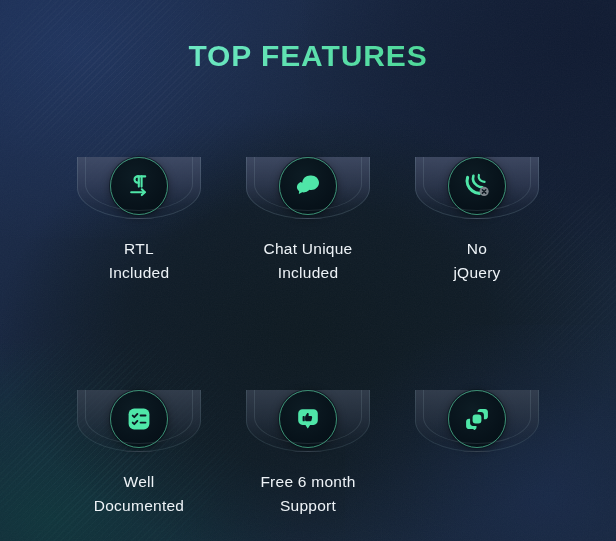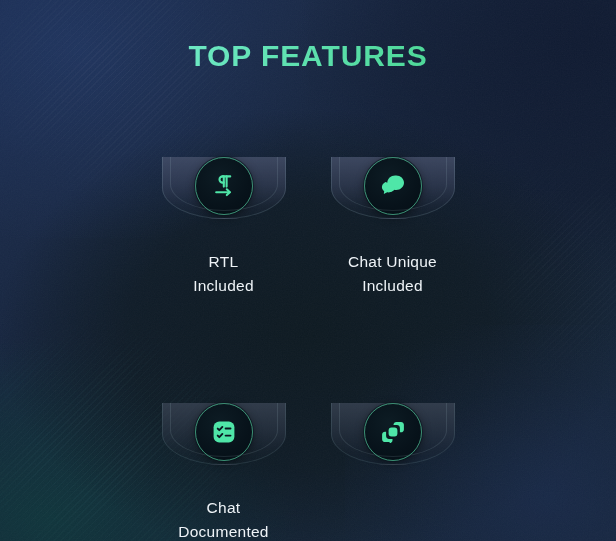--- a/index.html
+++ b/index.html
@@ -185,21 +185,21 @@
     box-sizing: border-box;
     display: flex;
     align-items: center;
     justify-content: center;
     box-shadow: 0 0 0 1px rgba(10,22,30,0.6), 0 2px 10px rgba(0,0,0,0.45);
   }
   .iconwrap svg { display: block; }
 
   
   .label {
-    margin-top: 31px;
+    margin-top: 18px;
     text-align: center;
     color: #eef3f7;
     font-size: 15.5px;
     line-height: 1.53;
     font-weight: 400;
     letter-spacing: 0.25px;
     white-space: pre-line;
   }
 </style>
 </head>
@@ -258,43 +258,75 @@
                 <path d="M18.2 4.6c4.3 0 7.8 3.2 7.8 7.2 0 4-3.5 7.2-7.8 7.2-.6 0-1.2-.06-1.8-.18l-3.9 2.1a.42.42 0 0 1-.62-.43l.5-3.06c-1.9-1.33-3.06-3.34-3.06-5.63 0-4 3.5-7.2 7.8-7.2z"></path>
                 <path d="M10.1 13.4c.55 0 1.08.06 1.6.18.5 2.06 1.95 3.8 3.88 4.84-.95 2.38-3.47 4.08-6.44 4.08-.46 0-.9-.04-1.34-.12l-2.9 1.56a.33.33 0 0 1-.48-.34l.37-2.28C3.3 20.3 2.5 18.8 2.5 17.1c0-2.04 1.27-3.83 3.2-4.86-.02 0 .02 0 0 0 .03-.02.06-.03.1-.05" transform="translate(1.4 -1.1)"></path>
               </g>
             </svg>
           </div>
         </div>
         <div class="label">Chat Unique
 Included</div>
       </div>
 
+      <div class="feature">
+        <div class="halfcard">
+          <div class="iconwrap">
+            <svg width="32" height="32" viewBox="0 0 32 32" aria-hidden="true">
+              <g fill="none" stroke="#4fe6a8" stroke-linecap="round">
+                <path d="M6.6 7.4c-1.6 4.8.5 10.1 4.6 13.3 2.2 1.7 4.8 2.6 7.3 2.7" stroke-width="3.1"></path>
+                <path d="M12.4 5.8c-1.1 3.6.5 7.4 3.6 9.7 1.7 1.2 3.6 1.8 5.4 1.9" stroke-width="2.6"></path>
+                <path d="M17.9 4.9c-.6 2.3.4 4.6 2.4 5.9 1 .7 2.2 1 3.3 1.1" stroke-width="2.1"></path>
+              </g>
+              <g>
+                <circle cx="23.1" cy="21.4" r="4.6" fill="#7d858c"></circle>
+                <path d="M21.4 19.7l3.4 3.4M24.8 19.7l-3.4 3.4" stroke="#101a22" stroke-width="1.5" stroke-linecap="round"></path>
+              </g>
+            </svg>
+          </div>
+        </div>
+        <div class="label">No
+jQuery</div>
+      </div>
 
     </div>
 
     <div class="row row-2">
 
       <div class="feature tinted">
         <div class="halfcard">
           <div class="iconwrap">
             <svg width="30" height="30" viewBox="0 0 30 30" aria-hidden="true">
               <rect x="4.6" y="4.6" width="20.8" height="20.8" rx="5.6" fill="#4fe6a8"></rect>
               <g fill="none" stroke="#0a1620" stroke-width="1.9" stroke-linecap="round" stroke-linejoin="round">
                 <path d="M8.7 11.6l1.6 1.6 3.1-3.3"></path>
                 <path d="M8.7 18.6l1.6 1.6 3.1-3.3"></path>
                 <path d="M16.6 11.5h4.9"></path>
                 <path d="M16.6 18.6h4.9"></path>
               </g>
             </svg>
           </div>
         </div>
-        <div class="label">Chat
+        <div class="label">Well
 Documented</div>
       </div>
 
+      <div class="feature tinted">
+        <div class="halfcard">
+          <div class="iconwrap">
+            <svg width="30" height="30" viewBox="0 0 30 30" aria-hidden="true">
+              <path d="M9.5 5.2h11c2.4 0 4.3 1.9 4.3 4.3v7.1c0 2.4-1.9 4.3-4.3 4.3h-3.4l-1.9 3.2a.5.5 0 0 1-.86 0l-1.9-3.2H9.5c-2.4 0-4.3-1.9-4.3-4.3V9.5c0-2.4 1.9-4.3 4.3-4.3z" fill="#4fe6a8"></path>
+              <path d="M14.2 9.1c.8-.35 1.55.2 1.5 1.05l-.1 1.75h2.25c.85 0 1.45.72 1.28 1.5l-.6 2.8c-.14.66-.75 1.12-1.45 1.12h-3.6c-.78 0-1.4-.58-1.4-1.3v-3.1c0-.4.18-.78.5-1.05z" fill="#0a1620"></path>
+              <rect x="9.6" y="11.9" width="2.2" height="5.4" rx="0.9" fill="#0a1620"></rect>
+            </svg>
+          </div>
+        </div>
+        <div class="label">Free 6 month
+Support</div>
+      </div>
 
       <div class="feature tinted">
         <div class="halfcard">
           <div class="iconwrap">
             <svg width="30" height="30" viewBox="0 0 30 30" aria-hidden="true">
               <path d="M18.4 4.9h4.6c1.6 0 2.9 1.3 2.9 2.9v4.6c0 1.6-1.3 2.9-2.9 2.9h-1.1v-4.4c0-1.6-1.3-2.9-2.9-2.9h-3.5V7.8c0-1.6 1.3-2.9 2.9-2.9z" fill="#4fe6a8"></path>
               <rect x="10.6" y="10.6" width="8.8" height="8.8" rx="2.9" fill="#4fe6a8"></rect>
               <path d="M11.6 25.1H7c-1.6 0-2.9-1.3-2.9-2.9v-4.6c0-1.6 1.3-2.9 2.9-2.9h1.1v4.4c0 1.6 1.3 2.9 2.9 2.9h3.5v1.2c0 1.6-1.3 2.9-2.9 2.9z" fill="#4fe6a8"></path>
             </svg>
           </div>

